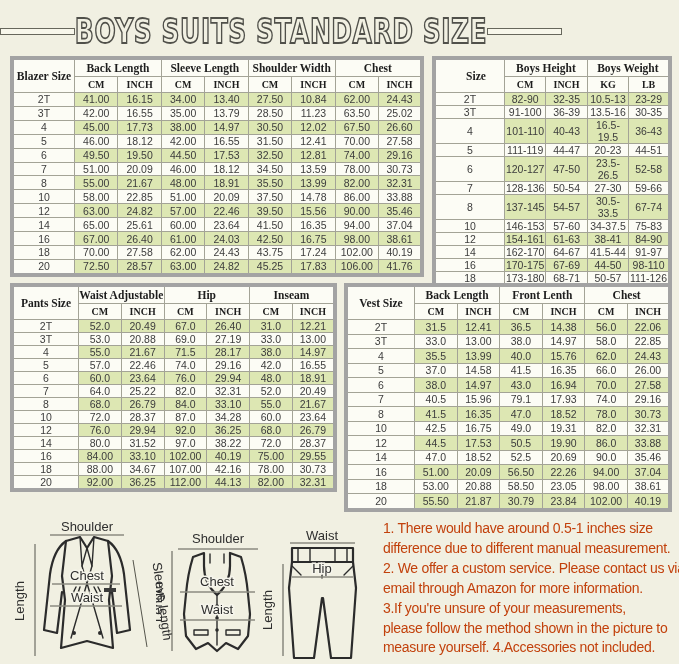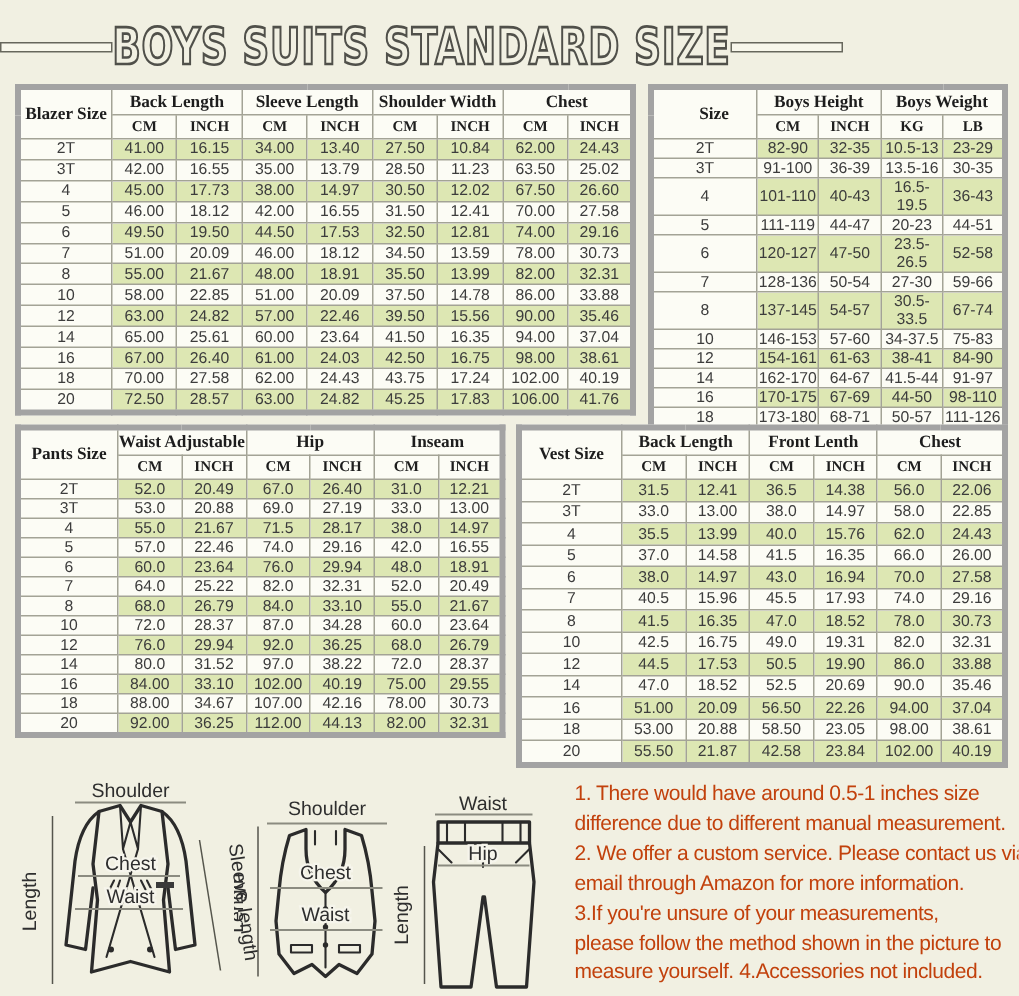--- a/index.html
+++ b/index.html
@@ -532,21 +532,21 @@
         <td class="val">14.97</td>
         <td class="val">43.0</td>
         <td class="val">16.94</td>
         <td class="val">70.0</td>
         <td class="val">27.58</td>
       </tr>
       <tr>
         <td class="size">7</td>
         <td class="val">40.5</td>
         <td class="val">15.96</td>
-        <td class="val">45.5</td>
+        <td class="val">79.1</td>
         <td class="val">17.93</td>
         <td class="val">74.0</td>
         <td class="val">29.16</td>
       </tr>
       <tr class="alt">
         <td class="size">8</td>
         <td class="val">41.5</td>
         <td class="val">16.35</td>
         <td class="val">47.0</td>
         <td class="val">18.52</td>
@@ -595,21 +595,21 @@
         <td class="val">20.88</td>
         <td class="val">58.50</td>
         <td class="val">23.05</td>
         <td class="val">98.00</td>
         <td class="val">38.61</td>
       </tr>
       <tr class="alt">
         <td class="size">20</td>
         <td class="val">55.50</td>
         <td class="val">21.87</td>
-        <td class="val">42.58</td>
+        <td class="val">30.79</td>
         <td class="val">23.84</td>
         <td class="val">102.00</td>
         <td class="val">40.19</td>
       </tr>
     </tbody>
   </table>
 
 <svg class="diagram" id="dg-blazer" viewBox="0 0 162 150">
   <text x="77" y="17" text-anchor="middle">Shoulder</text>
   <line class="mline" x1="40" y1="21" x2="114" y2="21"></line>

